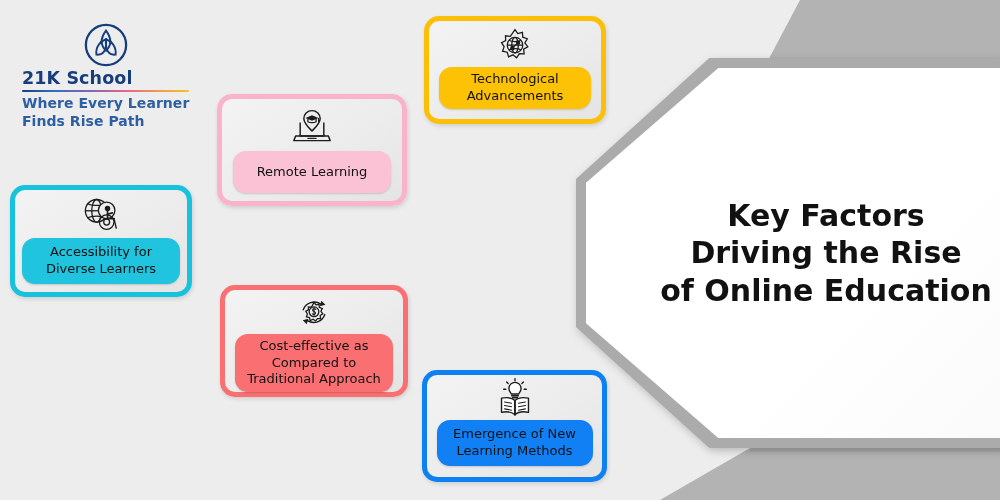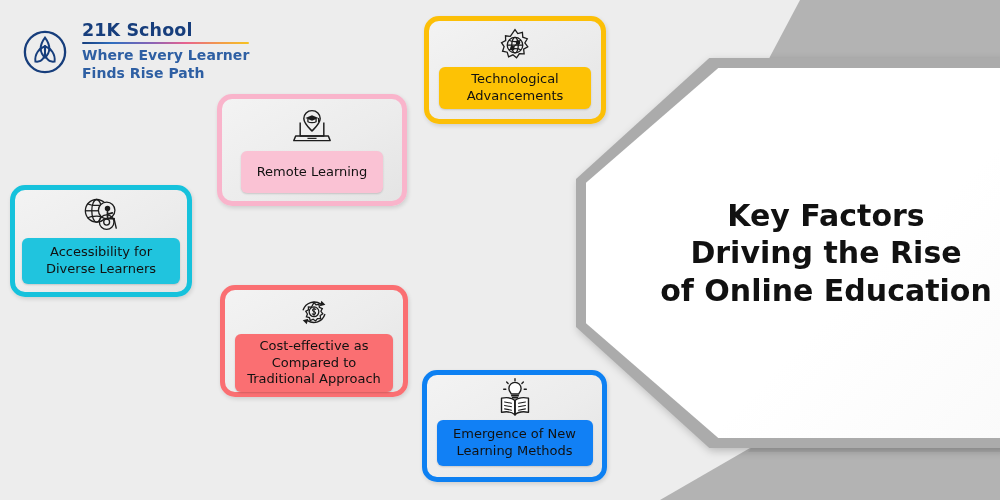--- a/index.html
+++ b/index.html
@@ -24,22 +24,23 @@
     pointer-events: none;
   }
 
   
   .logo {
     position: absolute;
     left: 22px;
     top: 22px;
     display: flex;
     align-items: center;
-    gap: 14px;
+    gap: 2px;
     z-index: 6;
+    flex-direction: column;
   }
   .logo-mark { width: 46px; height: 46px; flex: 0 0 auto; }
   .logo-text { display: flex; flex-direction: column; line-height: 1; }
   .logo-name {
     font-size: 17.5px;
     font-weight: bold;
     color: #173E7C;
     letter-spacing: .1px;
   }
   .logo-rule {
@@ -106,39 +107,39 @@
     align-items: center;
     box-shadow: 1px 2px 4px rgba(0,0,0,.13);
   }
   .card-icon {
     flex: 0 0 auto;
     display: flex;
     align-items: center;
     justify-content: center;
   }
   .card-pill {
-    border-radius: 6px;
+    border-radius: 13px;
     color: #111111;
     text-align: center;
     font-size: 13px;
     line-height: 1.28;
     display: flex;
     align-items: center;
     justify-content: center;
     white-space: pre-line;
     box-shadow: 0 1px 2px rgba(0,0,0,.16);
     box-sizing: border-box;
   }
 
   
   #card-accessibility { left: 10px;  top: 185px; width: 182px; height: 112px; border-width: 5px; padding-top: 6px; }
   #card-accessibility .card-pill { width: 158px; height: 46px; margin-top: 2px; }
 
   #card-remote       { left: 217px; top: 94px;  width: 190px; height: 112px; border-width: 5px; padding-top: 8px; }
-  #card-remote .card-pill { width: 142px; height: 42px; margin-top: 4px; }
+  #card-remote .card-pill { width: 158px; height: 42px; margin-top: 4px; }
 
   #card-tech         { left: 424px; top: 16px;  width: 182px; height: 108px; border-width: 5px; padding-top: 6px; }
   #card-tech .card-pill { width: 152px; height: 42px; margin-top: 2px; }
 
   #card-cost         { left: 220px; top: 285px; width: 188px; height: 112px; border-width: 5px; padding-top: 6px; }
   #card-cost .card-pill { width: 158px; height: 58px; margin-top: 0px; }
 
   #card-emergence    { left: 422px; top: 370px; width: 185px; height: 112px; border-width: 5px; padding-top: 3px; }
   #card-emergence .card-pill { width: 156px; height: 46px; margin-top: 2px; }
 </style>

